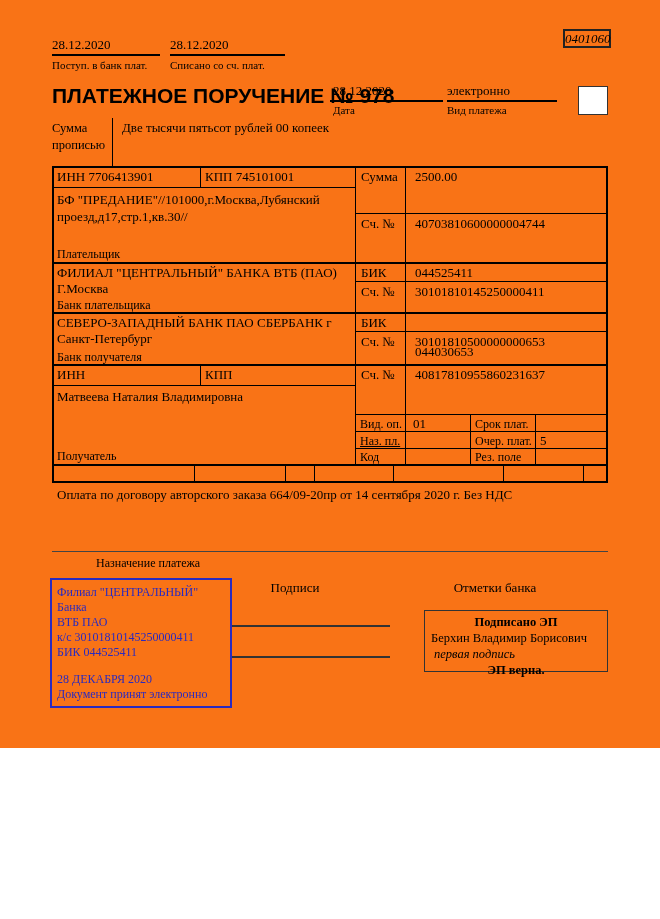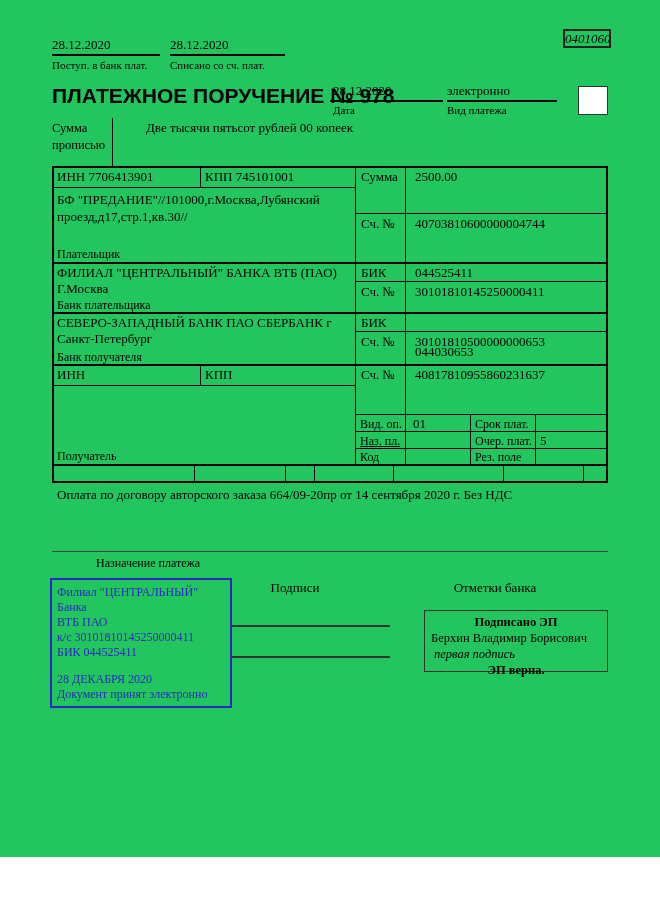--- a/index.html
+++ b/index.html
@@ -1,18 +1,18 @@
 <!DOCTYPE html>
 <html><head>
 <meta charset="utf-8">
 <style>
   * { margin:0; padding:0; box-sizing:border-box; }
   html,body { background:#fff; }
   body { width:660px; height:919px; position:relative; font-family:"Liberation Serif", serif; color:#000; }
-  .page { position:absolute; left:0; top:0; width:660px; height:857px; background:#22c55e; }
+  .page { position:absolute; left:0; top:0; width:660px; height:748px; background:#f97316; }
   .abs { position:absolute; }
   .t  { font-size:13px; line-height:16px; white-space:pre; }
   .tw { font-size:13px; line-height:17px; }
   .s  { font-size:11px; line-height:13px; white-space:nowrap; }
   .sl { font-size:12px; line-height:14px; white-space:nowrap; }
   .hl  { position:absolute; background:#000; height:1px; }
   .hl2 { position:absolute; background:#000; height:2px; }
   .vl  { position:absolute; background:#000; width:1px; }
   .vl2 { position:absolute; background:#000; width:2px; }
   .title { font-family:Liberation Sans, sans-serif; font-weight:bold; font-size:21px; white-space:nowrap; }
@@ -51,21 +51,21 @@
   <div class="abs s" style="left:333px; top:104px;">Дата</div>
 
   <div class="abs t" style="left:447px; top:83px;">электронно</div>
   <div class="hl2" style="left:447px; top:100px; width:110px;"></div>
   <div class="abs s" style="left:447px; top:104px;">Вид платежа</div>
 
   <div class="abs checkbox" style="left:578px; top:86px; width:30px; height:29px;"></div>
 
   <div class="abs tw" style="left:52px; top:120px; width:58px; font-size:12.5px;">Сумма прописью</div>
   <div class="vl" style="left:112px; top:118px; height:48px;"></div>
-  <div class="abs t" style="left:122px; top:120px;margin-left:24px;">Две тысячи пятьсот рублей 00 копеек</div>
+  <div class="abs t" style="left:122px; top:120px;">Две тысячи пятьсот рублей 00 копеек</div>
 
   <div class="hl2" style="left:52px; top:166px; width:556px;"></div>
   <div class="hl" style="left:52px; top:187px; width:303px;"></div>
   <div class="hl" style="left:355px; top:213px; width:253px;"></div>
   <div class="hl2" style="left:52px; top:262px; width:556px;"></div>
   <div class="hl" style="left:355px; top:281px; width:253px;"></div>
   <div class="hl2" style="left:52px; top:312px; width:556px;"></div>
   <div class="hl" style="left:355px; top:331px; width:253px;"></div>
   <div class="hl2" style="left:52px; top:364px; width:556px;"></div>
   <div class="hl" style="left:52px; top:385px; width:303px;"></div>
@@ -114,20 +114,21 @@
   <div class="abs t" style="left:361px; top:315px;">БИК</div>
   <div class="abs t" style="left:415px; top:328px;margin-top:16px;">044030653</div>
   <div class="abs t" style="left:361px; top:334px;">Сч. №</div>
   <div class="abs t" style="left:415px; top:334px;">30101810500000000653</div>
   <div class="abs sl" style="left:57px; top:350px;text-align:center;">Банк получателя</div>
 
   <div class="abs t" style="left:57px; top:367px;">ИНН</div>
   <div class="abs t" style="left:205px; top:367px;">КПП</div>
   <div class="abs t" style="left:361px; top:367px;">Сч. №</div>
   <div class="abs t" style="left:415px; top:367px;">40817810955860231637</div>
+  <div class="abs t" style="left:57px; top:389px;">Матвеева Наталия Владимировна</div>
 
   <div class="abs sl" style="left:360px; top:417px;">Вид. оп.</div>
   <div class="abs t" style="left:413px; top:416px;">01</div>
   <div class="abs sl" style="left:475px; top:417px;">Срок плат.</div>
   <div class="abs t" style="left:540px; top:416px;"></div>
 
   <div class="abs sl" style="left:360px; top:434px;text-decoration:underline;">Наз. пл.</div>
   <div class="abs t" style="left:413px; top:433px;"></div>
   <div class="abs sl" style="left:475px; top:434px;">Очер. плат.</div>
   <div class="abs t" style="left:540px; top:433px;">5</div>

